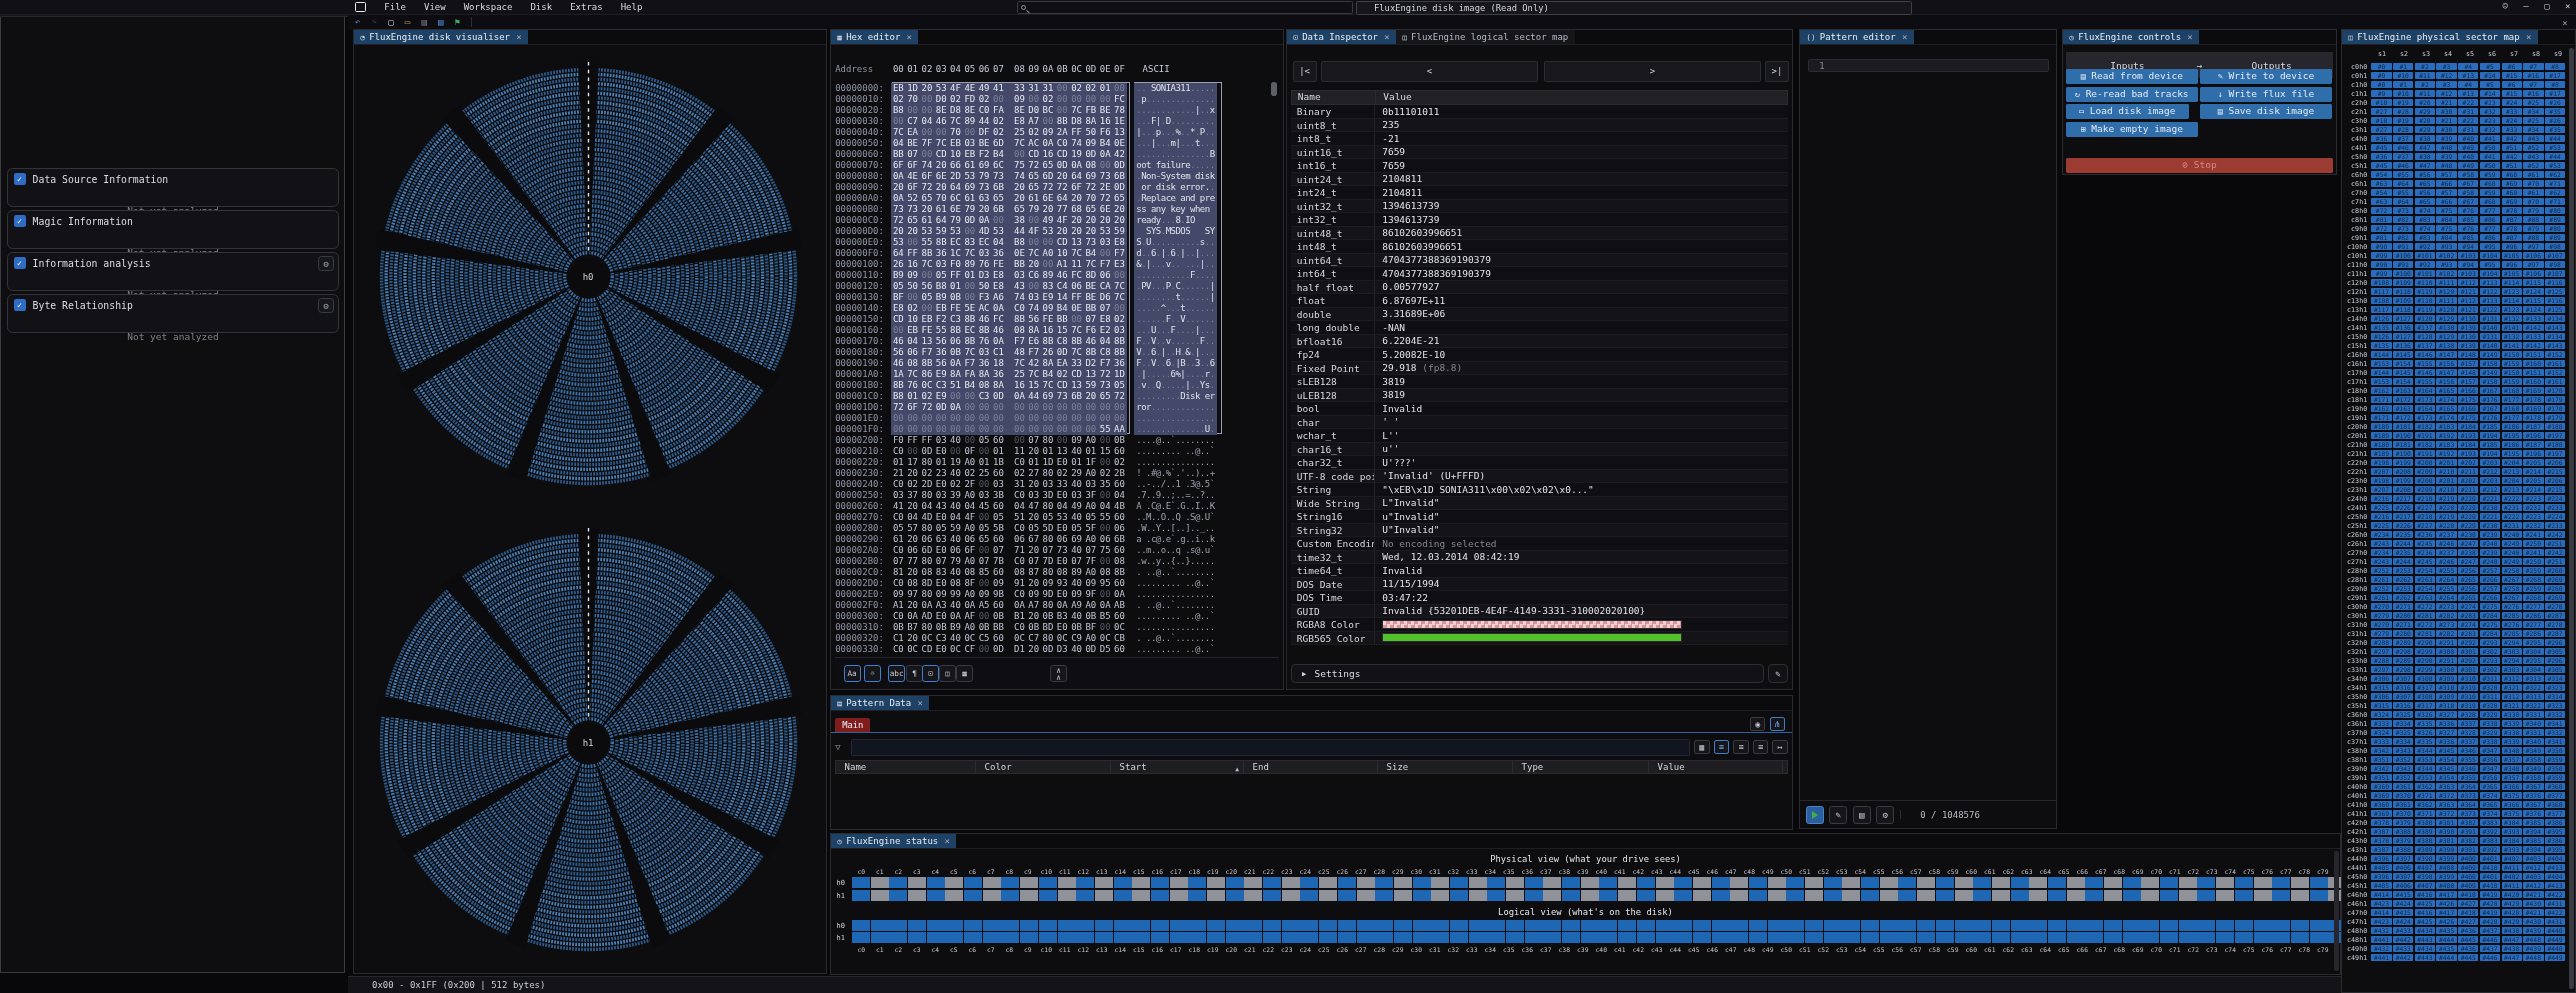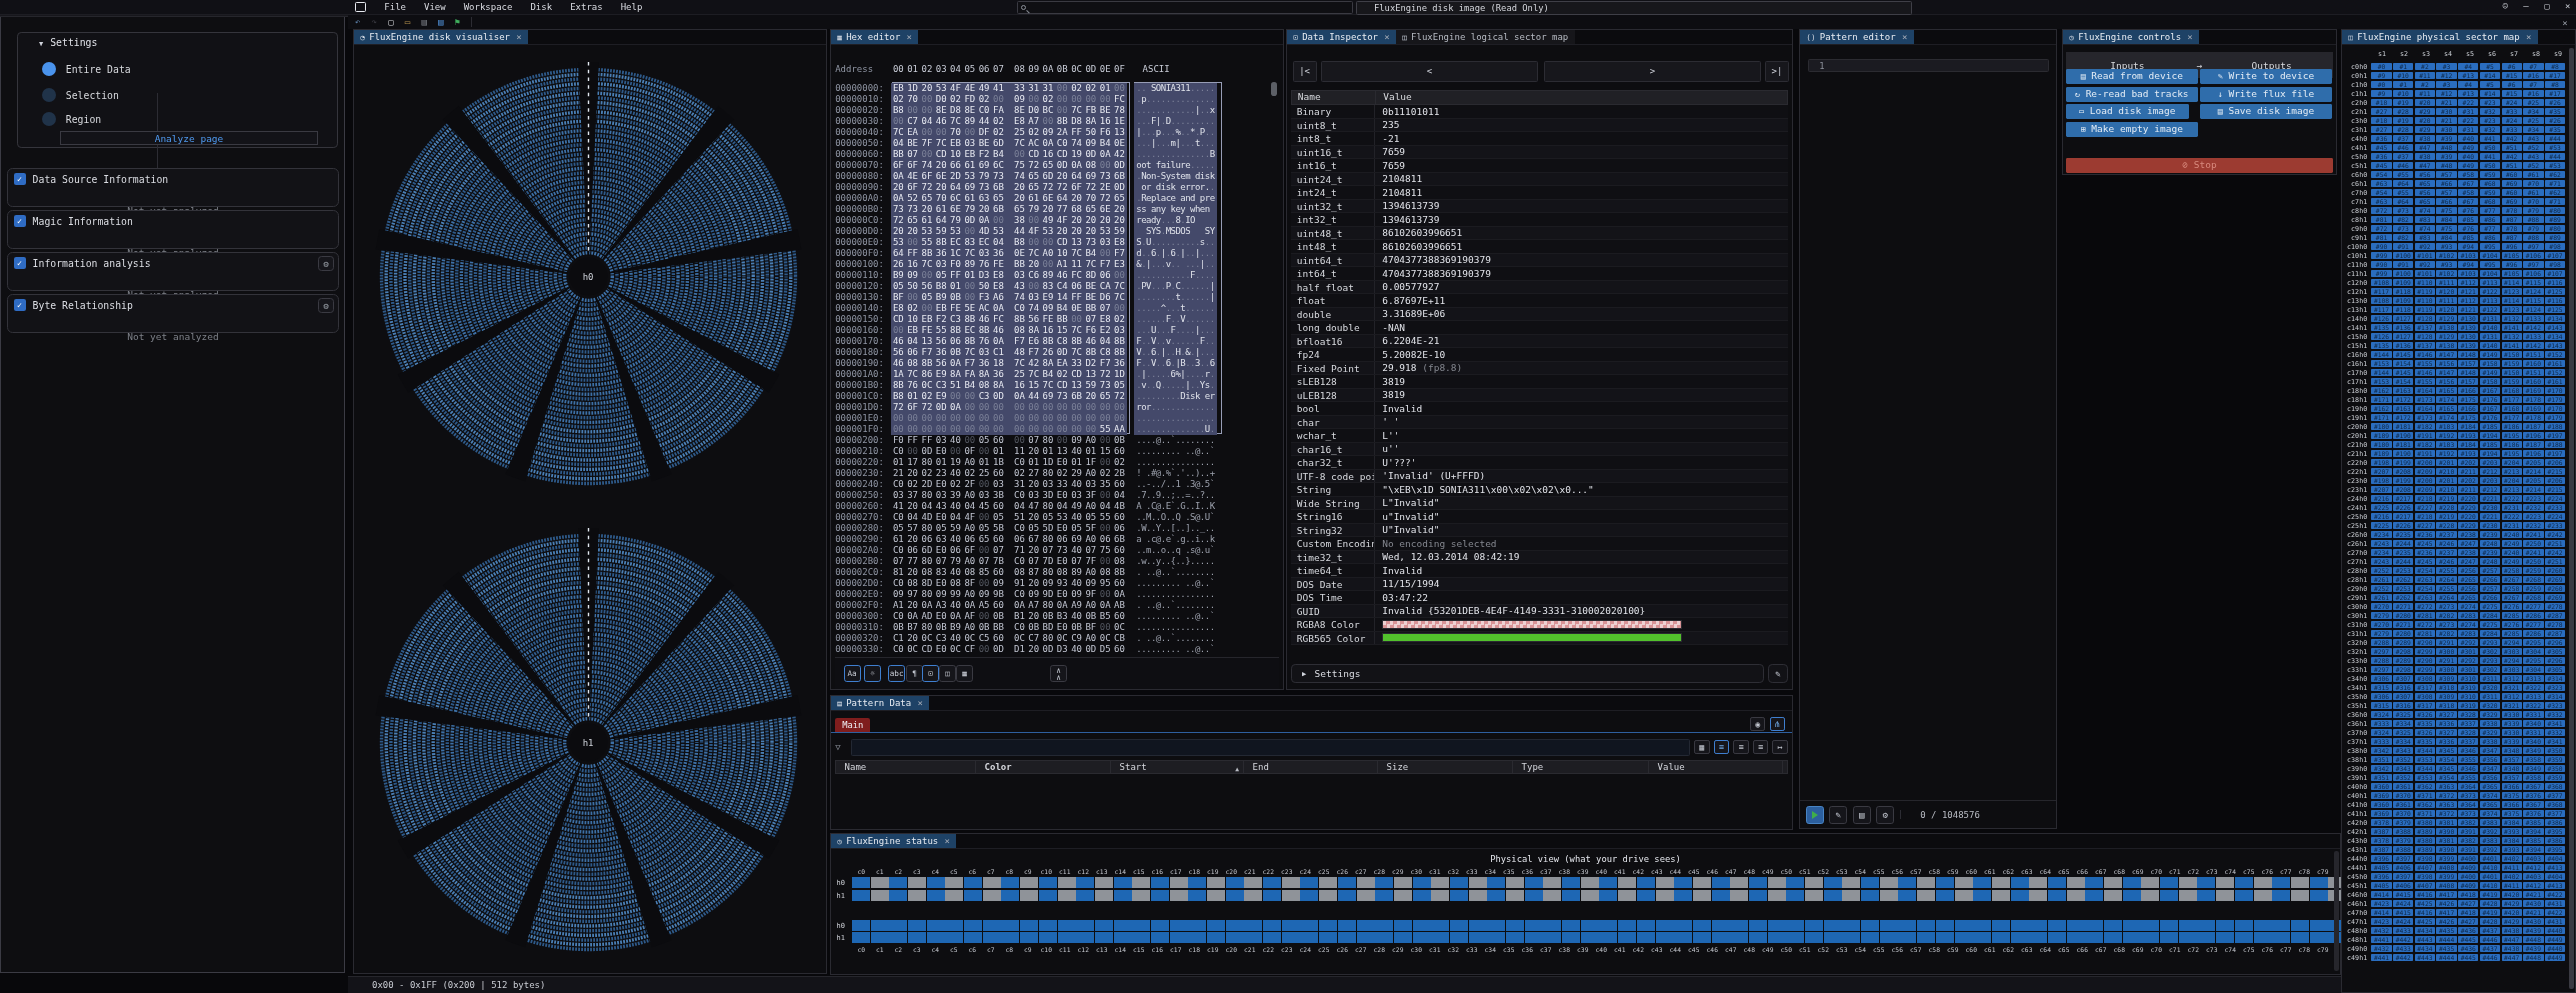--- a/index.html
+++ b/index.html
@@ -175,39 +175,20 @@
   <span class="tsep"></span>
 </div>
 <span id="toolbar-close">×</span>
 
 <div id="win-datainfo">
   <div id="di-titlebar">
     <span class="chart-ic">∿</span>
     <span class="t">Data Information</span>
     <span style="color:#c3c7d0">×</span>
   </div>
-  <div class="frame" id="di-settings">
-    <div class="hdr">
-      <span class="tri">▼</span><span>Settings</span>
-    </div>
-    <div class="radio-row" style="top:29px">
-      <span class="radio on"></span>
-      <span>Entire Data</span>
-    </div>
-    <div class="radio-row" style="top:55px">
-      <span class="radio off"></span>
-      <span>Selection</span>
-    </div>
-    <div class="radio-row" style="top:79px">
-      <span class="radio off"></span>
-      <span>Region</span>
-    </div>
-    <div id="di-vline"></div>
-    <div id="analyze-btn">Analyze page</div>
-  </div>
   <div id="di-sections">
       <div class="di-section" style="top: 168px;">
         <div class="row1">
           <span class="cbx">✓</span>
           <span class="lbl">Data Source Information</span>
         </div>
         <div class="nya">Not yet analyzed</div>
       </div>
       <div class="di-section" style="top: 210px;">
         <div class="row1">
@@ -3990,21 +3971,21 @@
     <span id="pd-funnel">▽</span>
     <div id="pd-filter"></div>
     <span class="pdicn">▦</span>
     <span class="pdicn blue">≡</span>
     <span class="pdicn">≡</span>
     <span class="pdicn">≡</span>
     <span class="pdicn">↦</span>
   </div>
   <div id="pd-head">
       <span class="pdcol" style="width: 140px;">Name</span>
-      <span class="pdcol" style="width: 135px; font-weight: bold;">Color</span>
+      <span class="pdcol" style="width: 135px;">Color</span>
       <span class="pdcol" style="width: 133px;">Start<span class="sortmark">▲</span></span>
       <span class="pdcol" style="width: 134px;">End</span>
       <span class="pdcol" style="width: 135px;">Size</span>
       <span class="pdcol" style="width: 136px;">Type</span>
       <span class="pdcol" style="width: 134px;">Value</span>
     </div>
 </div>
 
 <div class="panel" id="p-status">
   <div class="tabbar">
@@ -4256,20 +4237,21 @@
       <span class="stcell off"></span>
       <span class="stcell on"></span>
       <span class="stcell off"></span>
       <span class="stcell on"></span>
       <span class="stcell off"></span>
       <span class="stcell on"></span>
       <span class="stcell off"></span>
       <span class="stcell on"></span>
       <span class="stcell off"></span>
     </div>
+  <div class="sttitle" style="top:73px">Logical view (what's on the disk)</div>
   <div class="strow" id="st-lh0" style="top:86px">
       <span class="stlab">h0</span>
       <span class="stcell on"></span>
       <span class="stcell on"></span>
       <span class="stcell on"></span>
       <span class="stcell on"></span>
       <span class="stcell on"></span>
       <span class="stcell on"></span>
       <span class="stcell on"></span>
       <span class="stcell on"></span>

